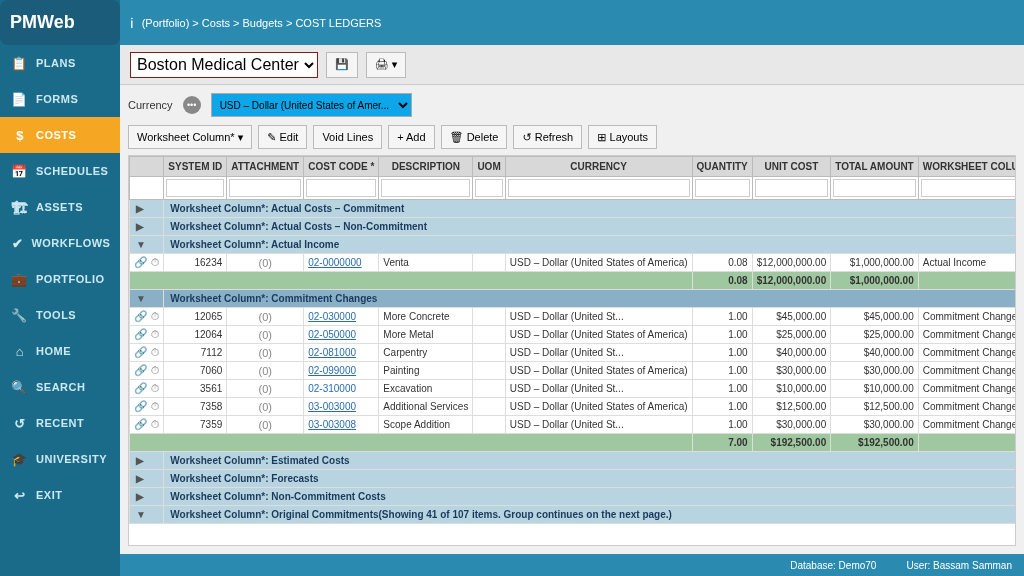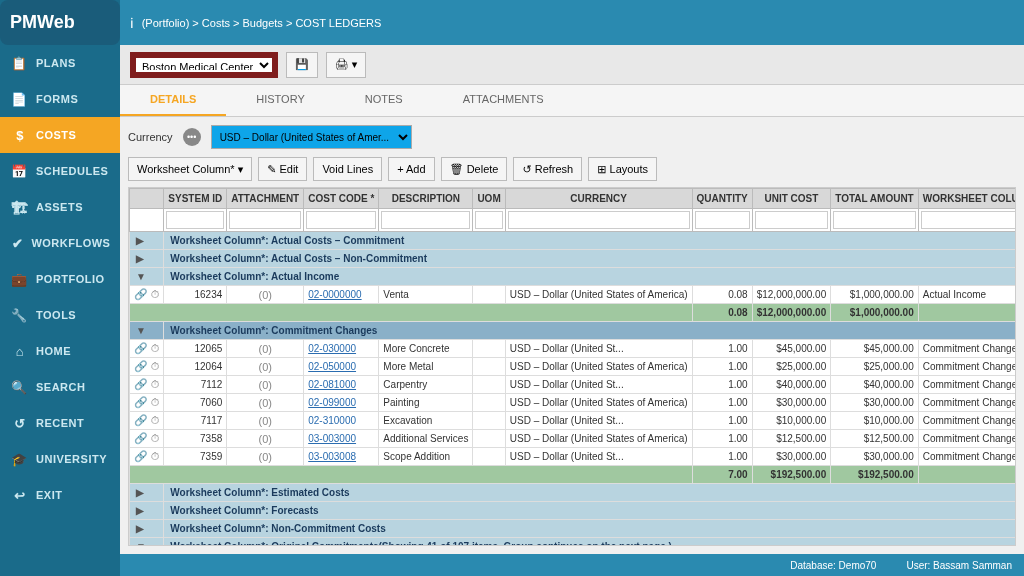--- a/index.html
+++ b/index.html
@@ -84,23 +84,23 @@
       height: 40px;
       display: flex;
       align-items: center;
       padding: 0 10px;
       gap: 8px;
       border-bottom: 1px solid #ccc;
     }
     .dropdown-select {
       height: 26px;
       padding: 2px 2px;
-      border: 6px solid #7f1d1d;
+      border: 1px solid #7f1d1d;
       background: white;
-      font-size: 11px;
+      font-size: 16px;
       cursor: pointer;
     }
     .toolbar-btn {
       background: #f5f5f5;
       border: 1px solid #bbb;
       padding: 3px 8px;
       cursor: pointer;
       font-size: 11px;
       height: 26px;
       display: flex;
@@ -354,26 +354,20 @@
   </div>
 
   <div class="toolbar">
     <select class="dropdown-select">
       <option>Boston Medical Center</option>
     </select>
     <button class="toolbar-btn">💾</button>
     <button class="toolbar-btn">🖨 ▾</button>
   </div>
 
-  <div class="tabs">
-    <div class="tab active">DETAILS</div>
-    <div class="tab">HISTORY</div>
-    <div class="tab">NOTES</div>
-    <div class="tab">ATTACHMENTS</div>
-  </div>
 
   <div class="content-area">
 
     <div class="currency-row">
       <span class="currency-label">Currency</span>
       <span class="currency-icon">•••</span>
       <select class="currency-select">
         <option>USD – Dollar (United States of Amer...</option>
       </select>
     </div>
@@ -537,21 +531,21 @@
             <td class="num-right">$30,000.00</td>
             <td class="num-right">$30,000.00</td>
             <td>Commitment Changes</td>
 
           </tr>
           <tr class="data-row">
             <td class="icon-cell">
               <span class="link-icon">🔗</span>
               <span class="clock-icon">⏱</span>
             </td>
-            <td class="num-right">7117</td>
+            <td class="num-right">3561</td>
             <td class="icon-cell">(0)</td>
             <td style="color:#2a6cb0; cursor:pointer;">02-310000</td>
             <td>Excavation</td>
             <td></td>
             <td>USD – Dollar (United St...</td>
             <td class="num-right">1.00</td>
             <td class="num-right">$10,000.00</td>
             <td class="num-right">$10,000.00</td>
             <td>Commitment Changes</td>
 

